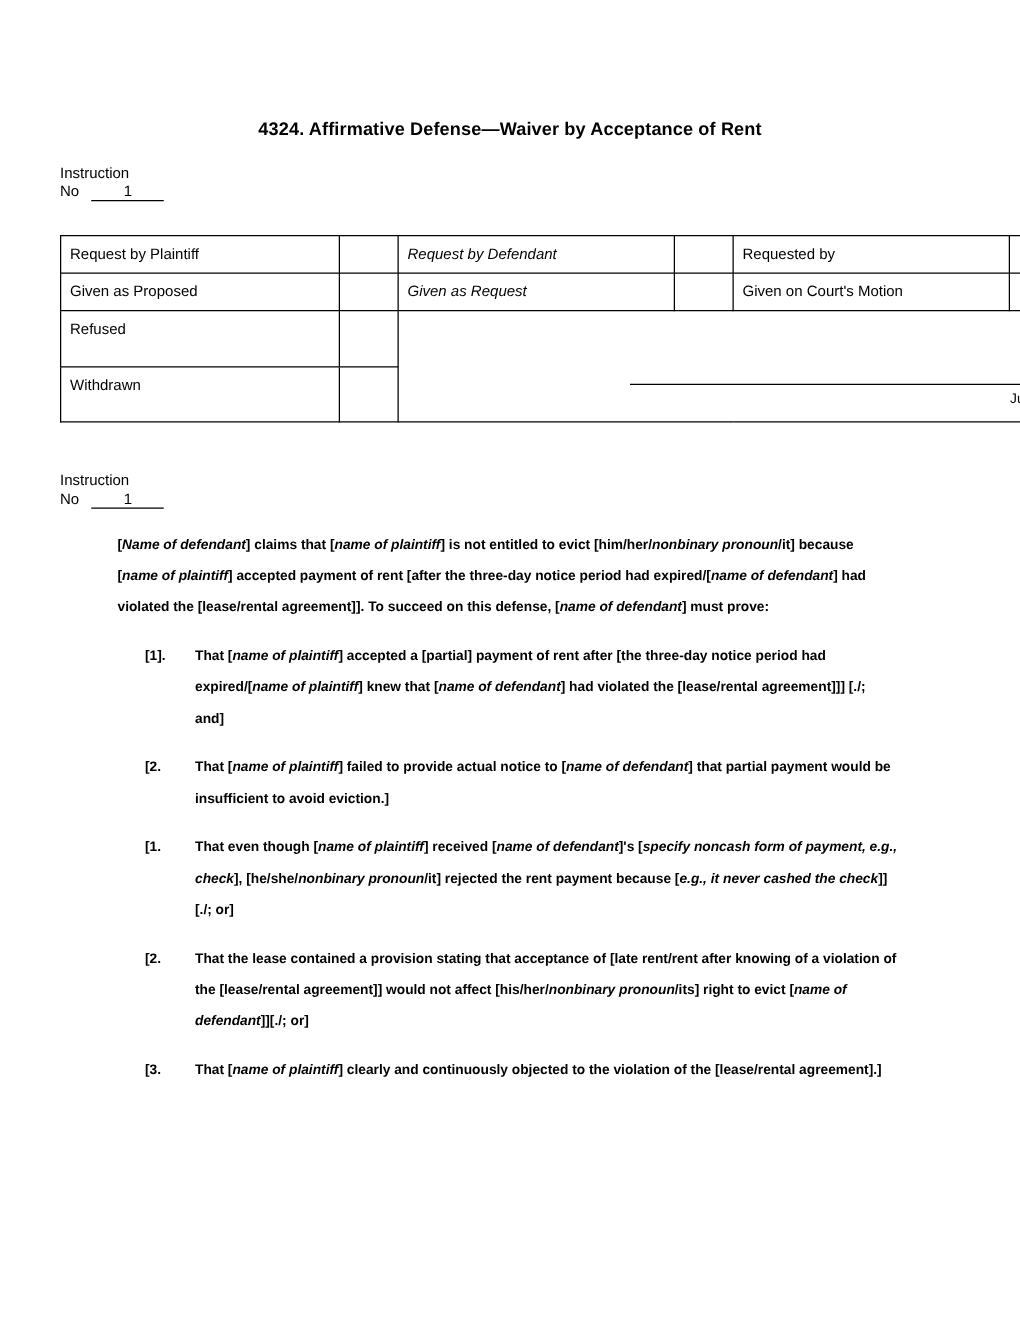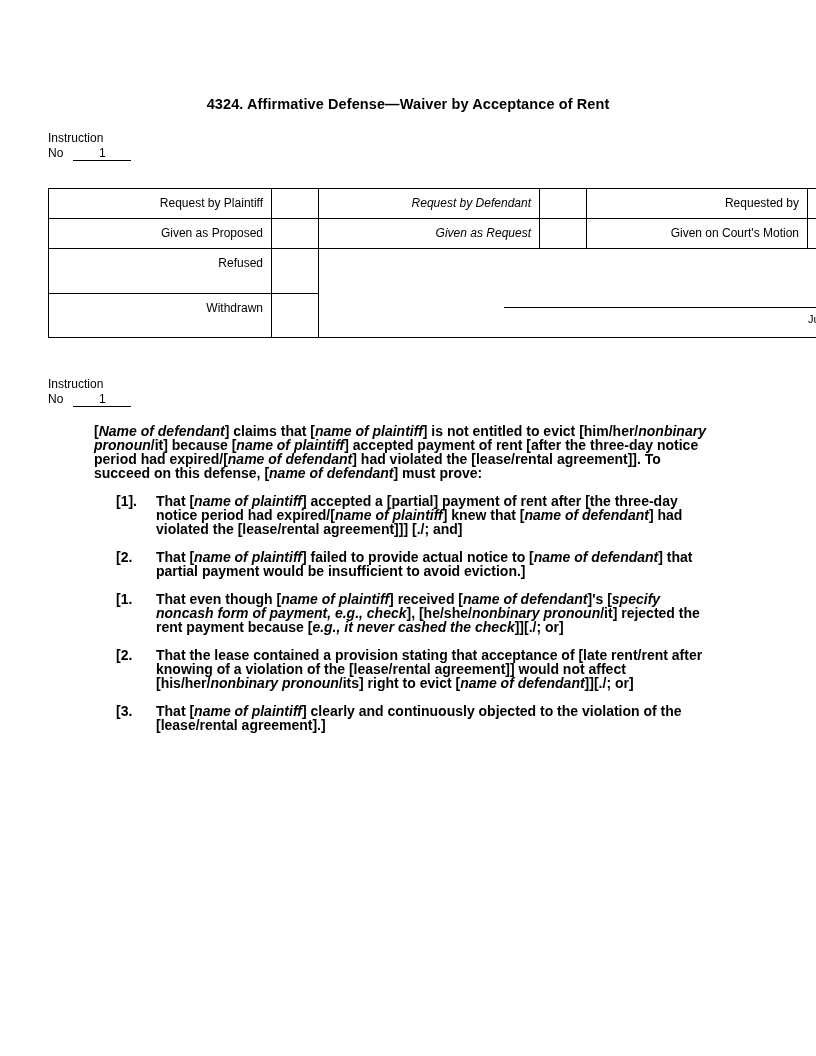--- a/index.html
+++ b/index.html
@@ -65,21 +65,20 @@
     width: 720px;
     border-collapse: collapse;
     table-layout: fixed;
   }
   .order-table td {
     border: 1px solid #000000;
     font-size: 12px;
     padding: 7px 8px 7px 7px;
     vertical-align: top;
     height: 15px;
-    text-align: right;
   }
   .c-wide { width: 207px; }
   .c-box  { width: 31px; }
   .c-wide2 { width: 205px; font-style: italic; }
   .c-box2 { width: 31px; }
   .c-wide3 { width: 205px; }
   .c-box3 { width: 31px; }
 
   .cell-tall { height: 22px; }
   .signature-cell {
@@ -104,22 +103,22 @@
     bottom: 5px;
     font-size: 11px;
   }
 
   
   .body-wrap {
     position: absolute;
     top: 424px;
     left: 94px;
     width: 624px;
-    font-size: 14px;
-    line-height: 14px;
+    font-size: 11px;
+    line-height: 25px;
     font-weight: bold;
   }
   .para {
     margin: 0 0 14px 0;
     text-align: left;
   }
   .numbered {
     display: flex;
     margin: 0 0 14px 0;
     padding-left: 22px;

